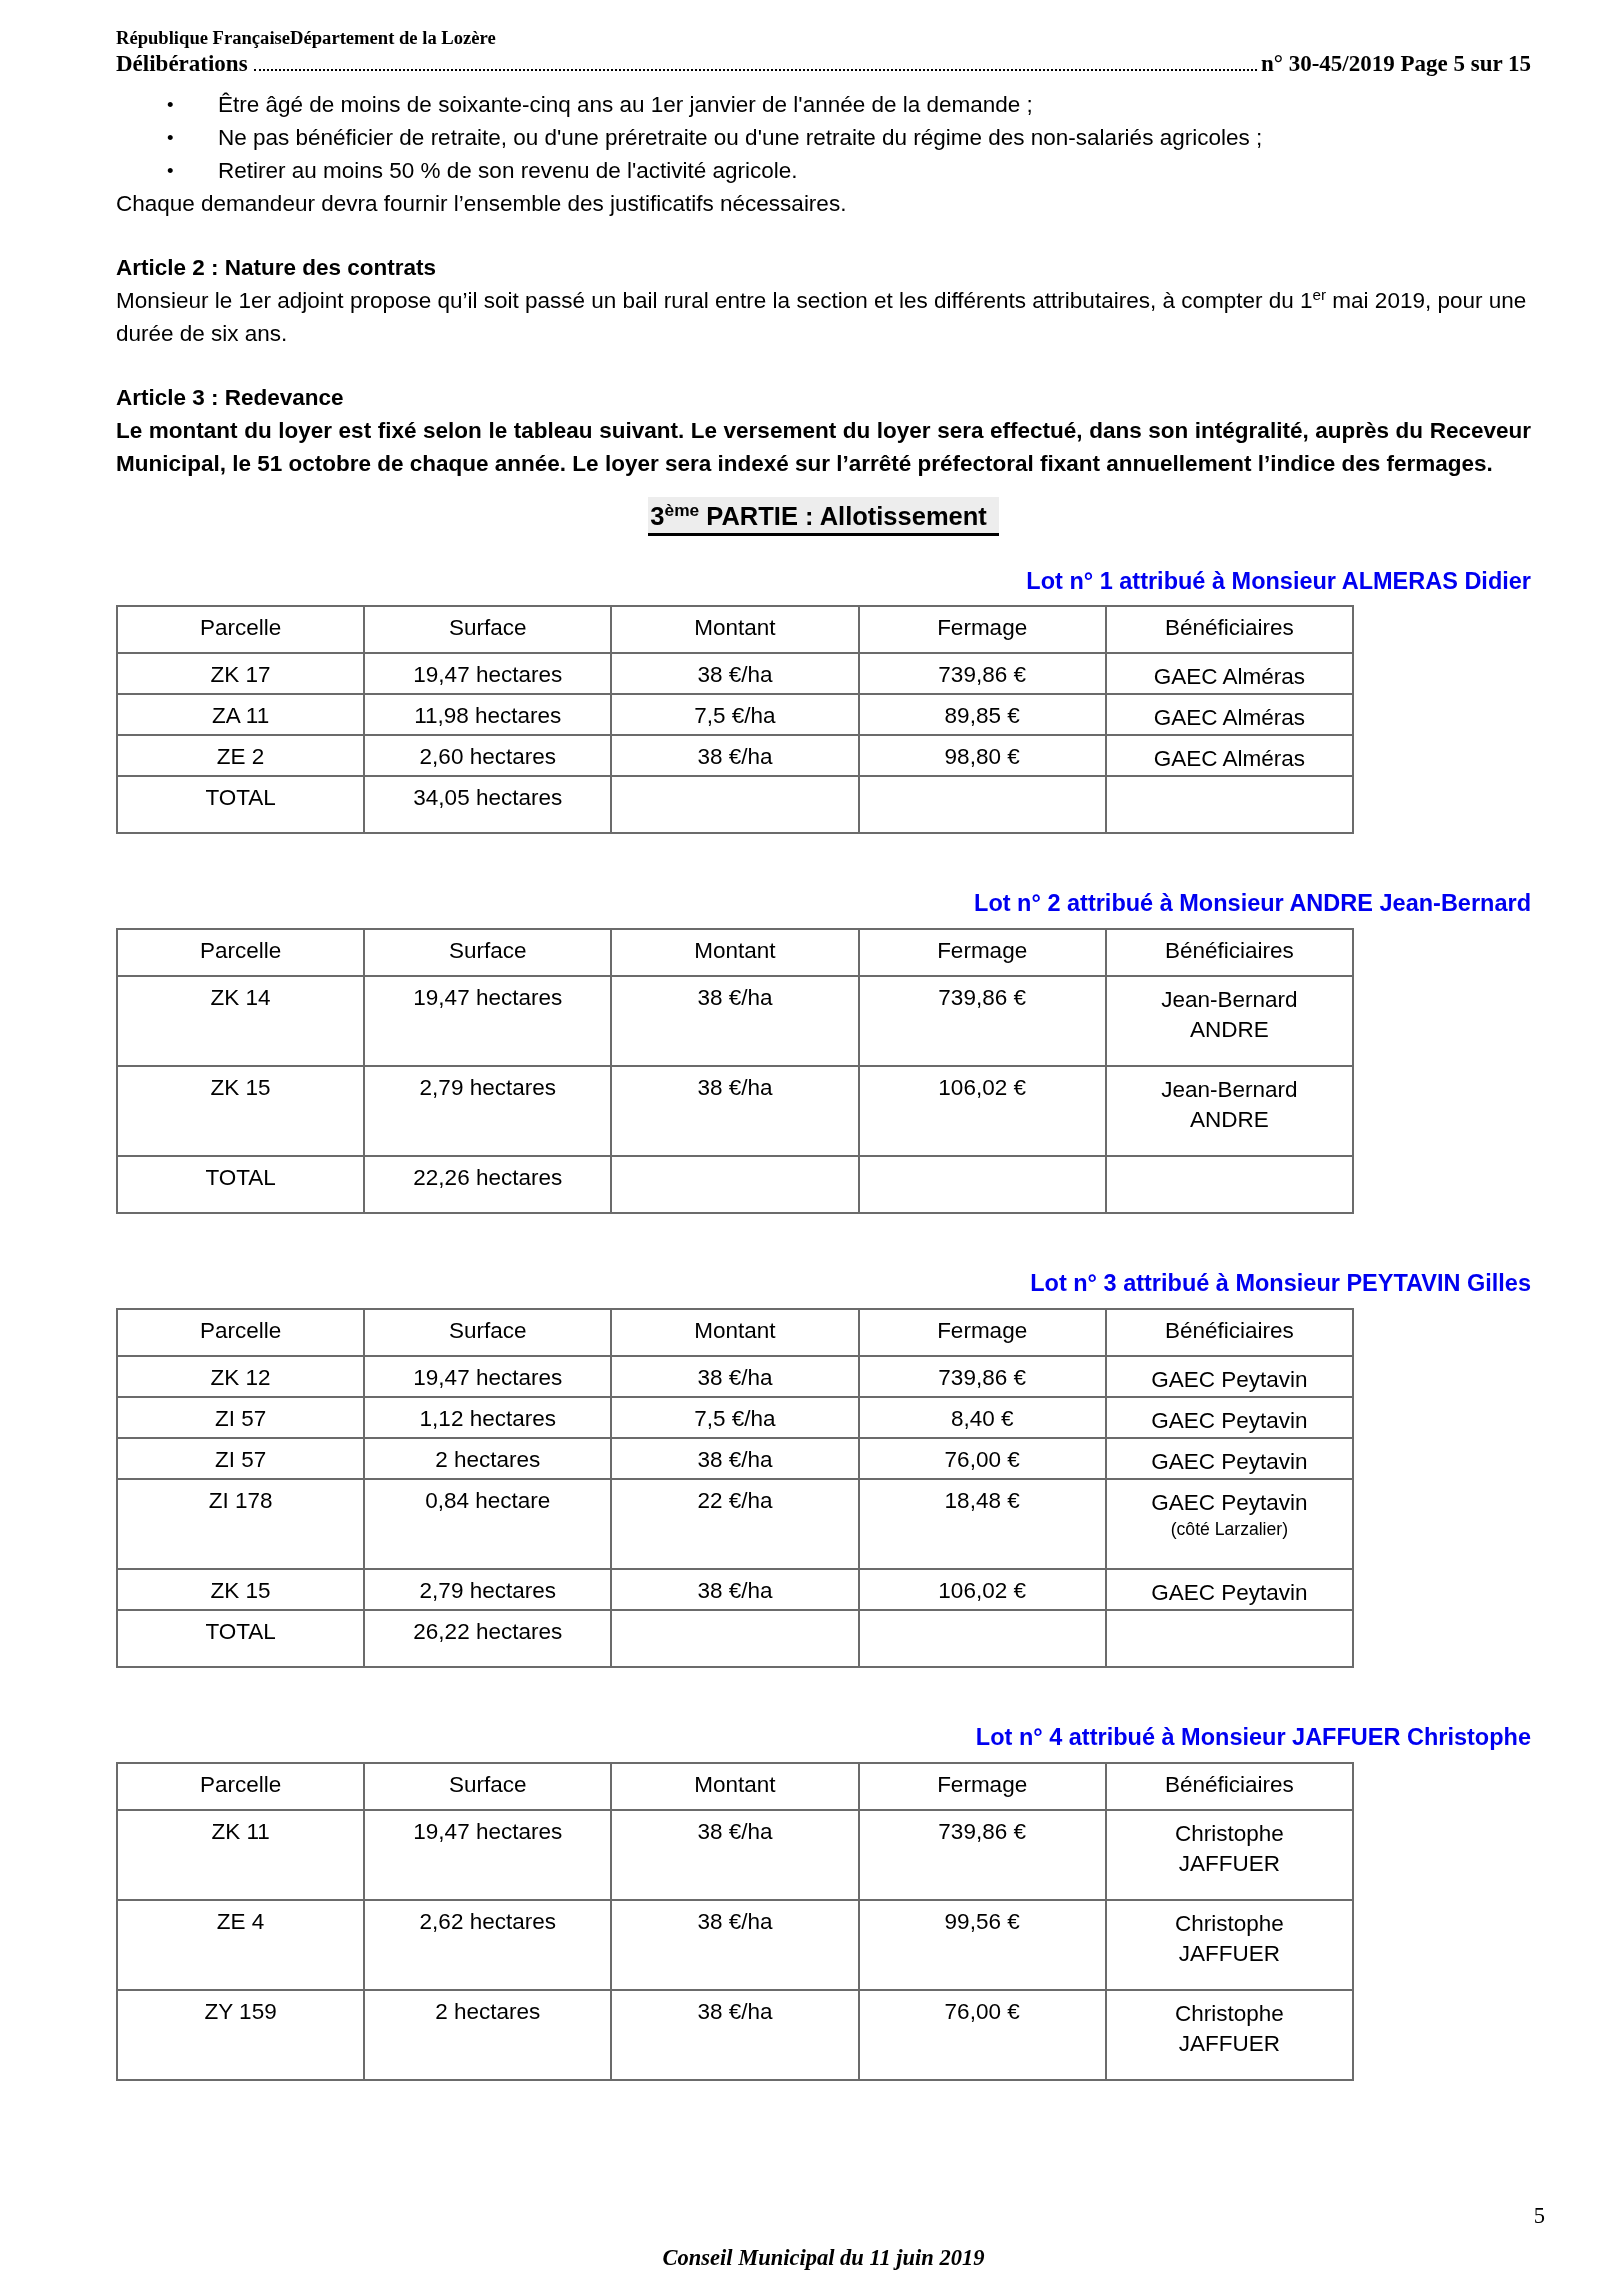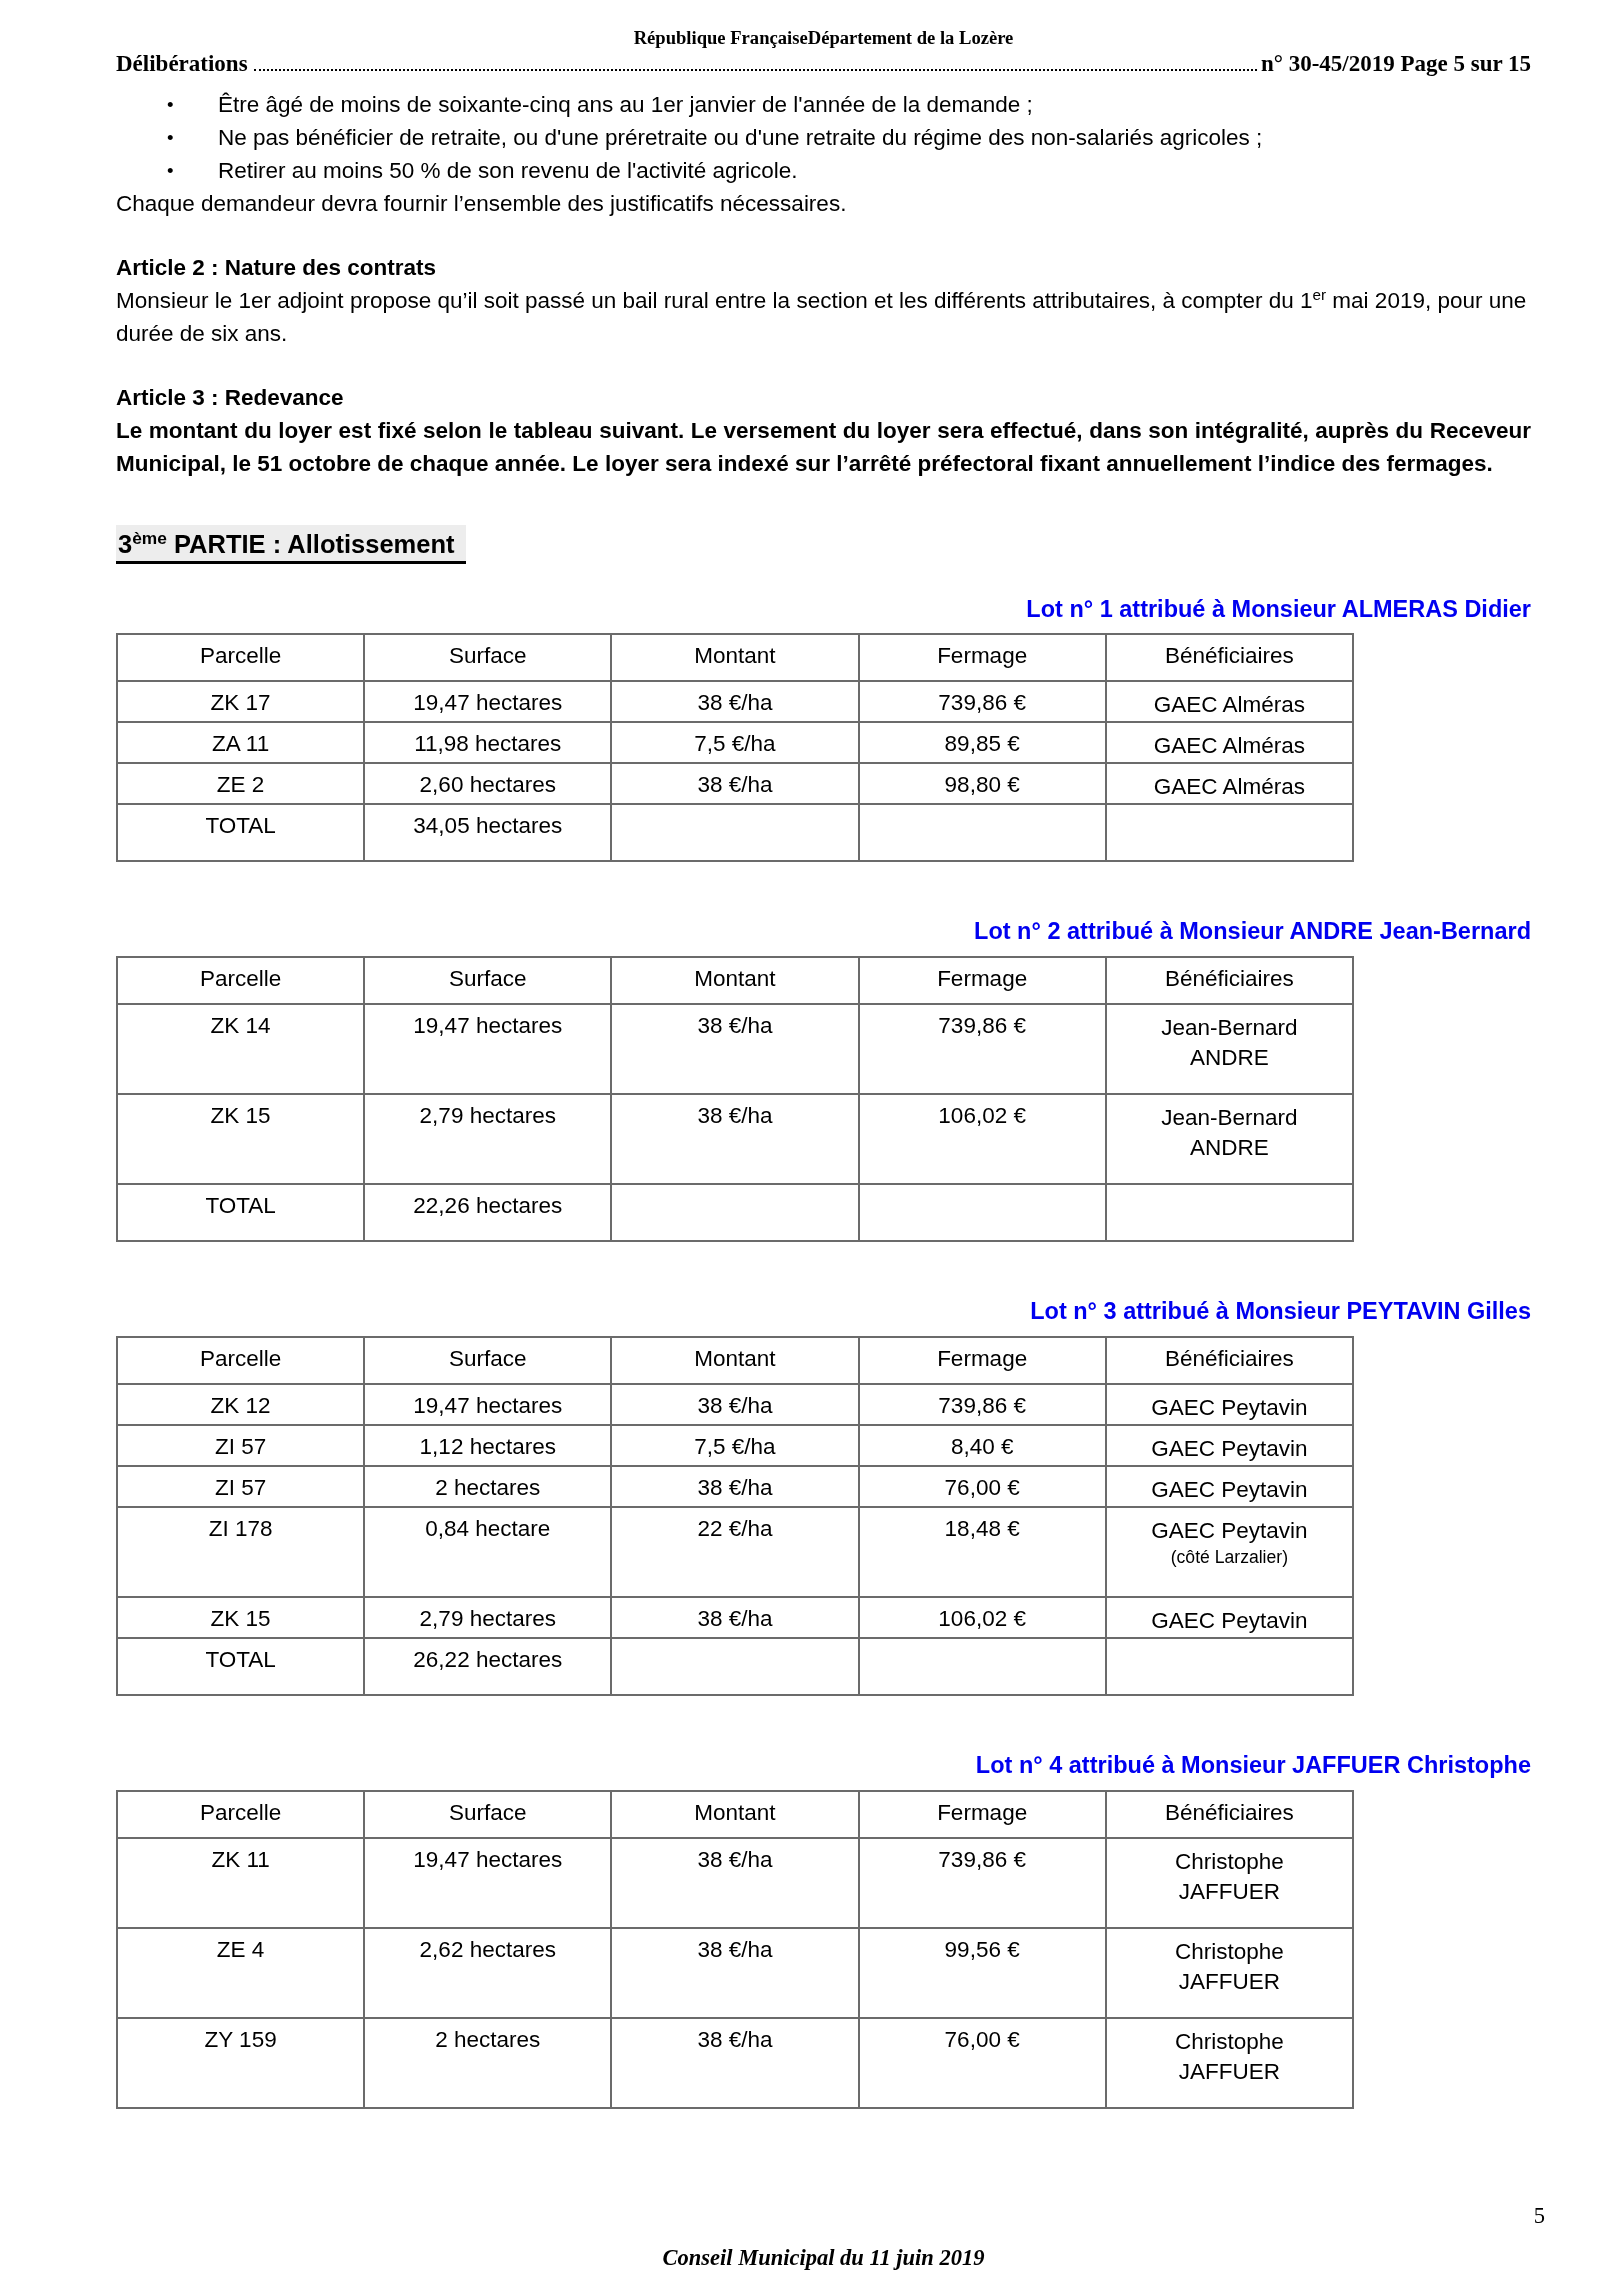--- a/index.html
+++ b/index.html
@@ -8,21 +8,21 @@
     width:1621px; height:2293px;
     box-sizing:border-box;
     background:#ffffff;
     color:#000;
     font-family:"Liberation Sans", sans-serif;
     padding:27.4px 90px 0 116px;
     overflow:hidden;
   }
   
   .hdr-row1 {
-    display:flex; justify-content:center;
+    display:flex; justify-content:flex-start;
     font-family:"Liberation Serif", serif;
     font-weight:bold; font-size:18.6px; line-height:21.6px;
   }
   .hdr-row2 {
     display:flex; align-items:baseline;
     font-family:"Liberation Serif", serif;
     font-weight:bold; font-size:23px; line-height:29px;
   }
   .leader {
     flex:1; height:1px;
@@ -33,21 +33,21 @@
   
   .bullets { margin-top:9.8px; }
   .bullet-row { display:flex; padding-left:51px; font-size:22.5px; line-height:33px; }
   .bullet-icon { width:51px; flex:0 0 51px; font-size:18.6px; }
   .body-text { margin:0; font-size:22.5px; line-height:33px; }
   .art-heading { margin:31px 0 0 0; font-size:22.5px; line-height:33px; font-weight:bold; }
   .u { text-decoration-thickness:2px; text-underline-offset:3.9px;text-align:center; }
   .bold-just { font-weight:bold; text-align:justify; }
   sup.sp { font-size:68%; vertical-align:super; line-height:0; }
   
-  .partie-wrap { margin-top:45px; }
+  .partie-wrap { margin-top:17px;text-align:center; }
   .partie {
     display:inline-block;
     background:var(--hl, #ededed);
     font-size:25.5px; font-weight:bold; line-height:31px;
     padding:3.9px 11.8px 1px 2px;
     border-bottom:3.9px solid #000;
   }
   
   .lot { margin-top:55px; }
   .lot-first { margin-top:31px; }

